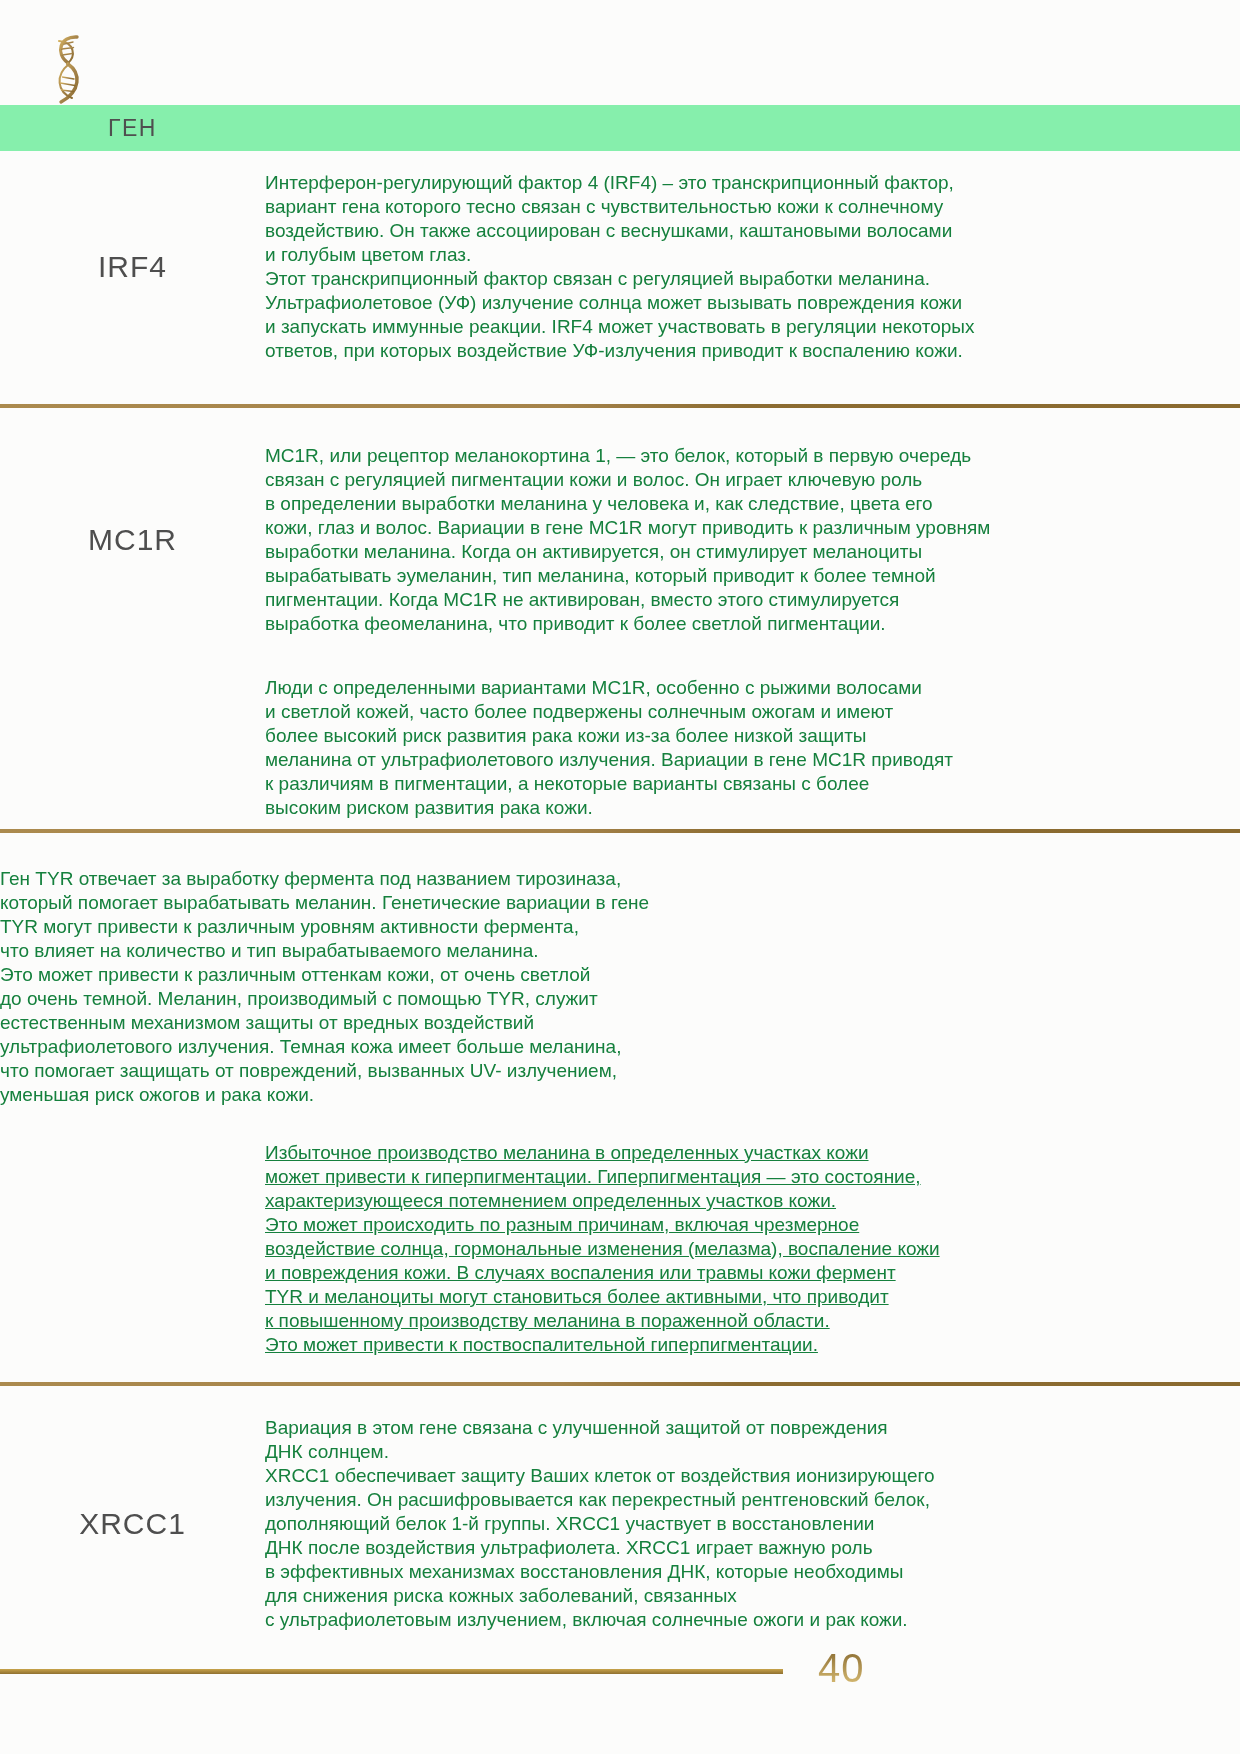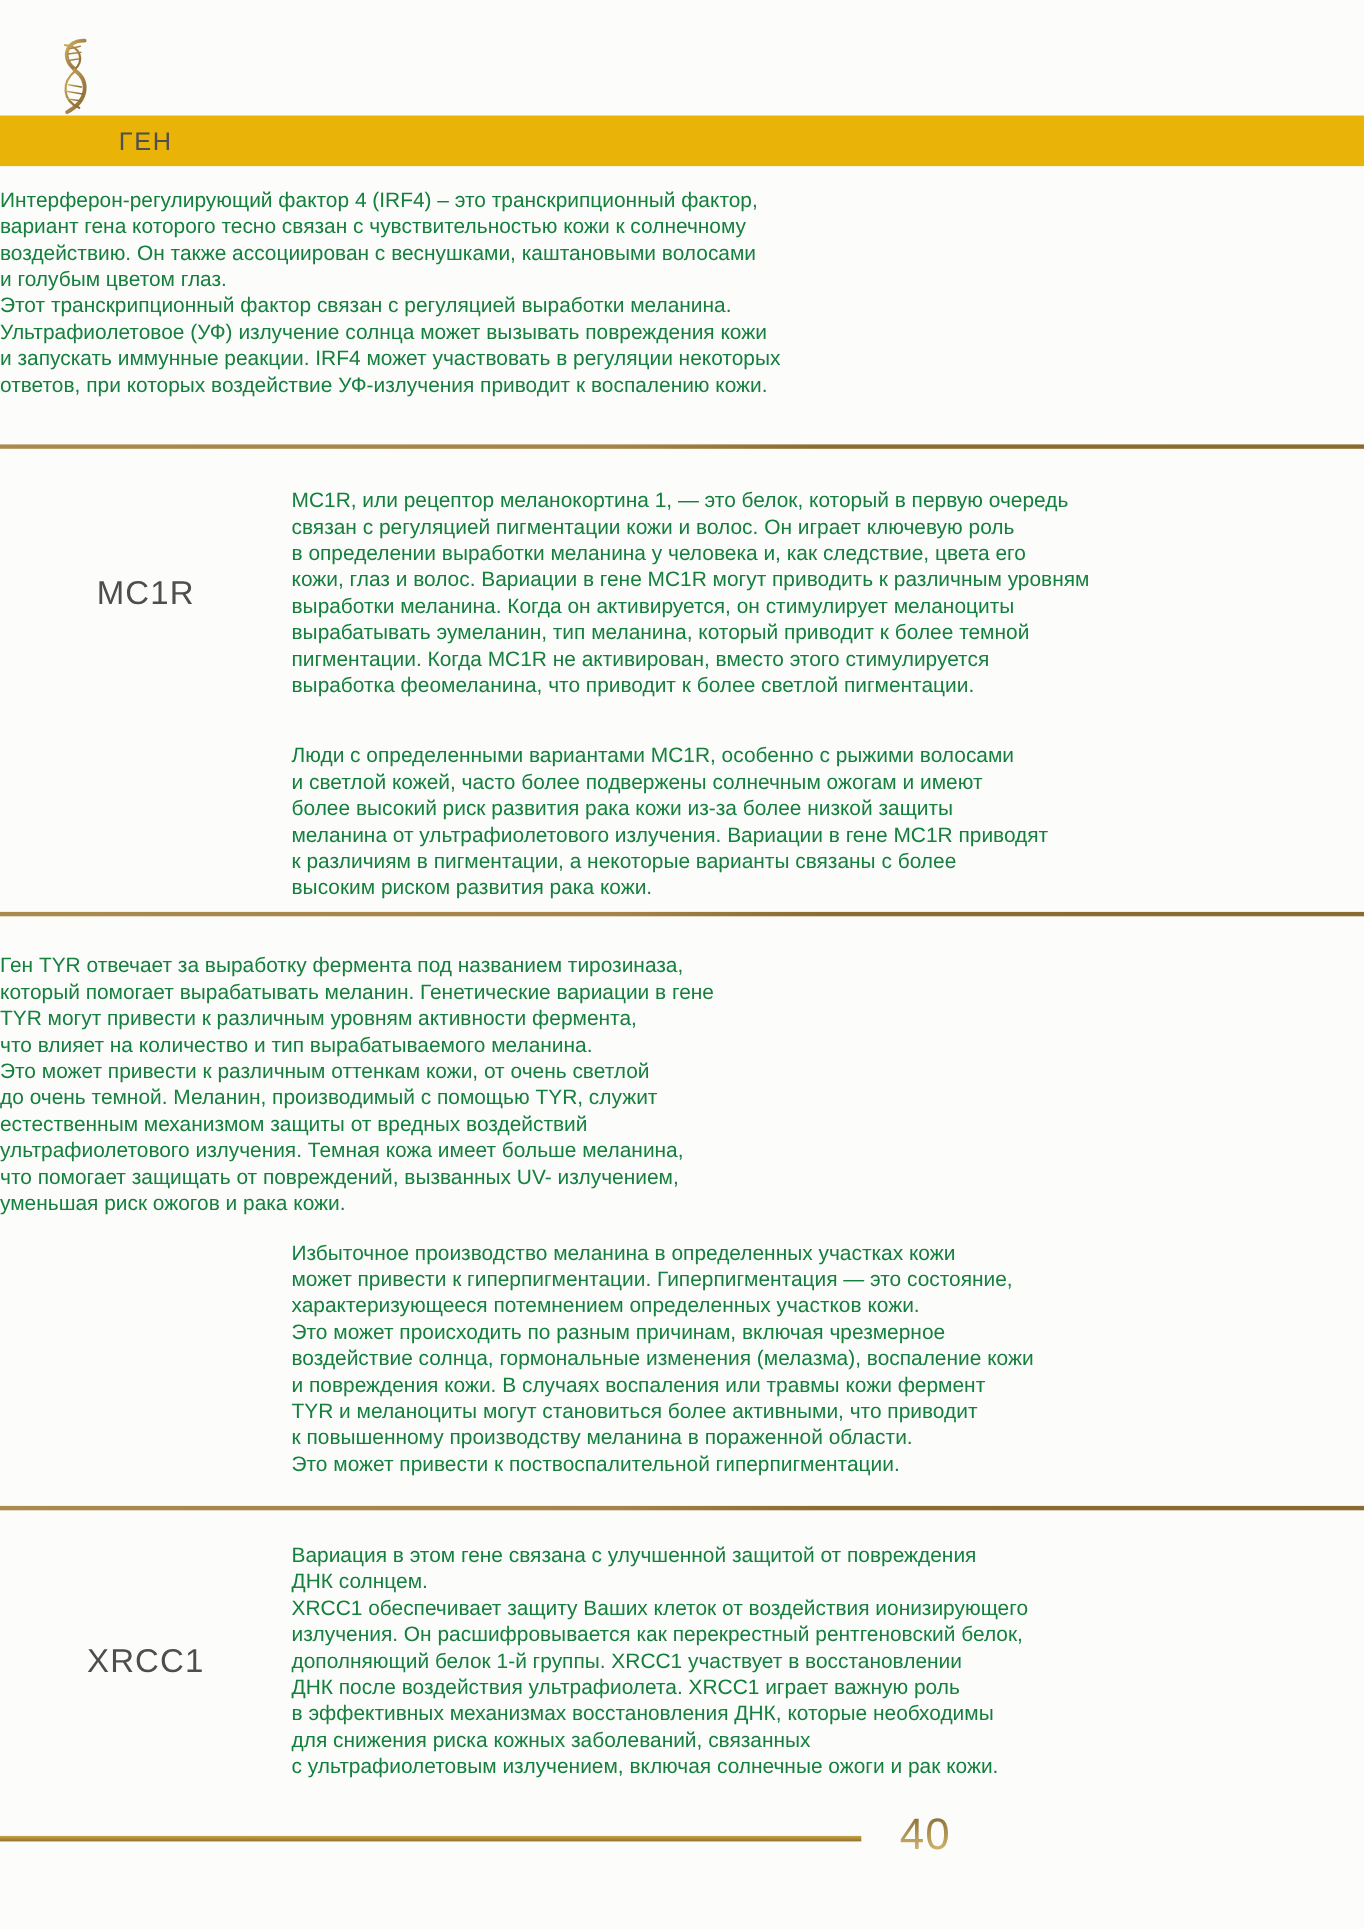--- a/index.html
+++ b/index.html
@@ -10,21 +10,21 @@
     font-family:"Liberation Sans", sans-serif;
     overflow:hidden;
   }
   
   .top-area{height:105px;position:relative;}
   .logo{position:absolute;left:46px;top:34px;width:44px;height:72px;}
 
   
   .thead{
     display:flex;align-items:center;
-    height:46px;background:#eab308;
+    height:46px;background:#86efac;
   }
   .gene-col-head{
     flex:0 0 265px;text-align:center;
     font-size:23px;font-weight:300;letter-spacing:1.5px;
     color:#4f4f4f;
   }
   .desc-col-head{
     flex:1;
     font-size:23px;font-weight:300;letter-spacing:1.5px;
     color:#4f4f4f;
@@ -47,21 +47,21 @@
     color:#4e4e4e;
   }
   .body-text{
     margin:0;flex:1;
     white-space:pre-line;
     font-size:19px;line-height:24px;font-weight:300;
     color:#15803d;
     letter-spacing:0px;
   }
   .body-text.cont{margin:40px 0 0 265px;}
-  .row-tyr .body-text.cont{margin-top:21px;}
+  .row-tyr .body-text.cont{margin-top:34px;text-decoration:underline;}
 
   .separator{
     width:1240px;height:4px;
     background:linear-gradient(90deg,#ab8a4e 0%,#a5834a 45%,#8c6c31 60%,#8a6a2f 100%);
   }
 
   
   .footer-rule{
     position:absolute;left:0;top:1669px;
     width:783px;height:5px;
@@ -104,20 +104,23 @@
       </g>
     </svg>
   </div>
 
   <div class="thead">
     <div class="gene-col-head">ГЕН</div>
   </div>
 
   <section class="row row-irf4">
     <div class="para-group">
+      <div class="gene-cell">
+        <span class="gene-label">IRF4</span>
+      </div>
       <p class="body-text">Интерферон-регулирующий фактор 4 (IRF4) – это транскрипционный фактор,
 вариант гена которого тесно связан с чувствительностью кожи к солнечному
 воздействию. Он также ассоциирован с веснушками, каштановыми волосами
 и голубым цветом глаз.
 Этот транскрипционный фактор связан с регуляцией выработки меланина.
 Ультрафиолетовое (УФ) излучение солнца может вызывать повреждения кожи
 и запускать иммунные реакции. IRF4 может участвовать в регуляции некоторых
 ответов, при которых воздействие УФ-излучения приводит к воспалению кожи.</p>
     </div>
   </section>

